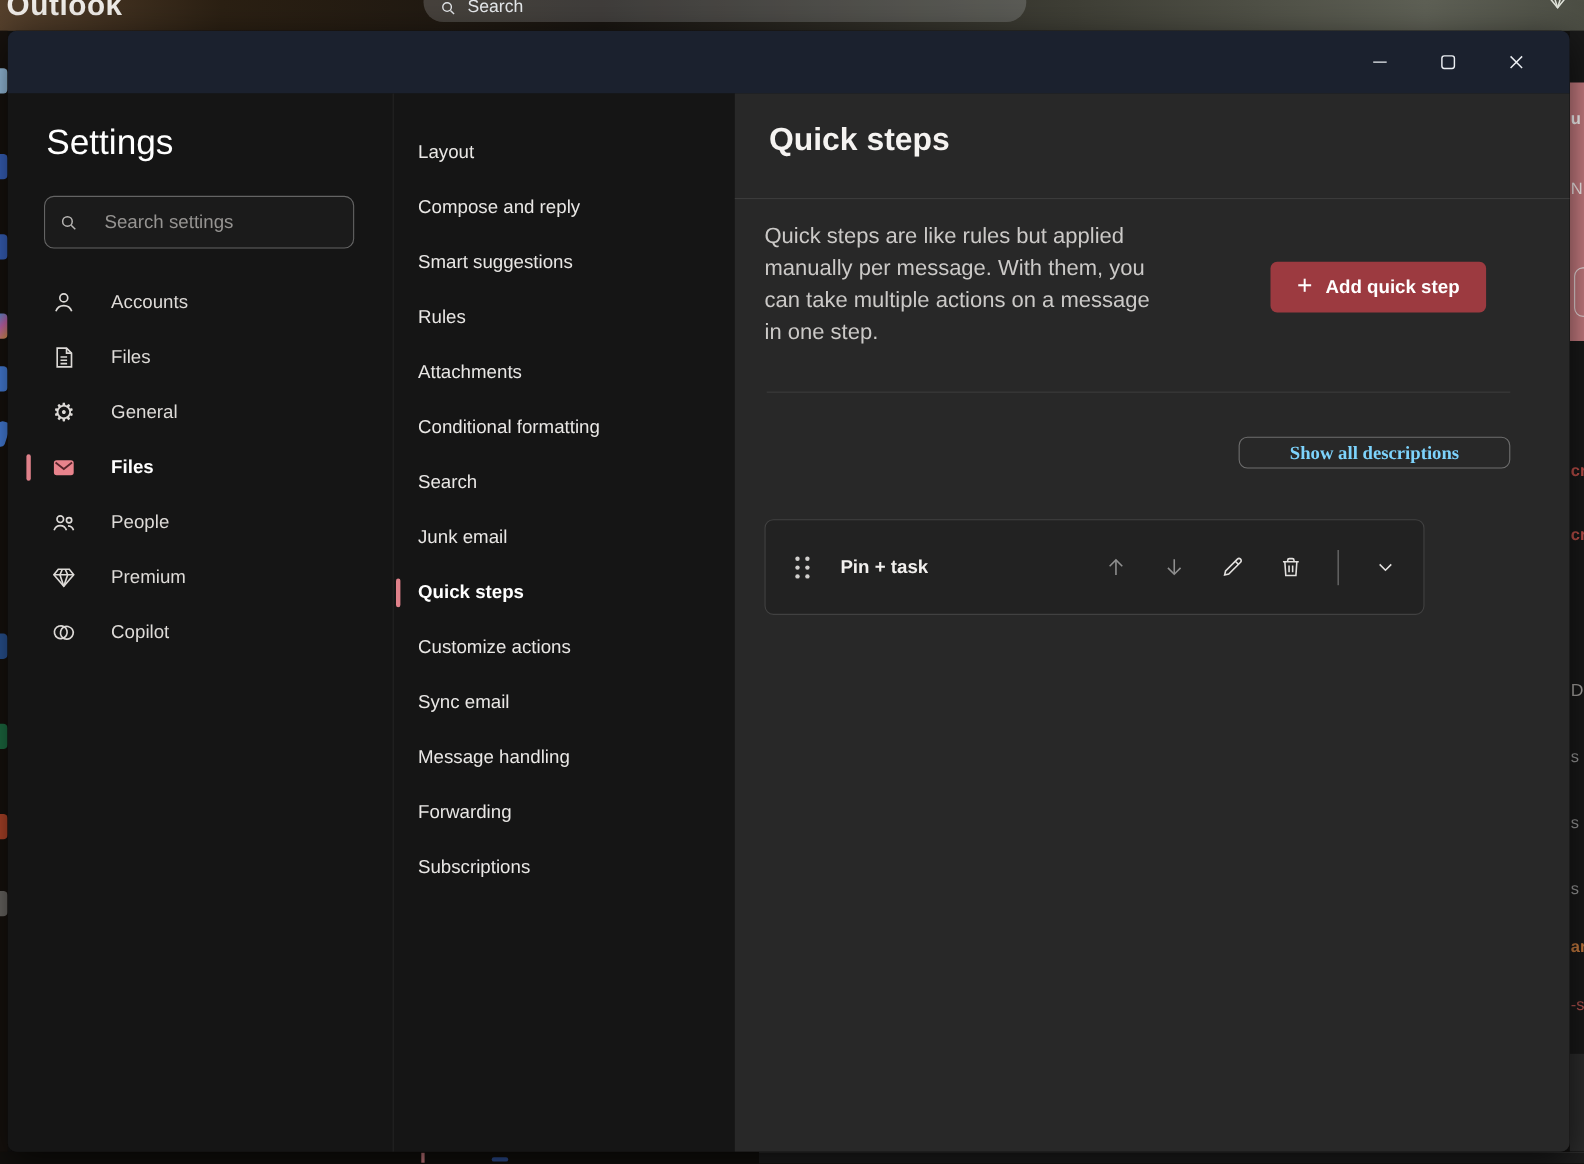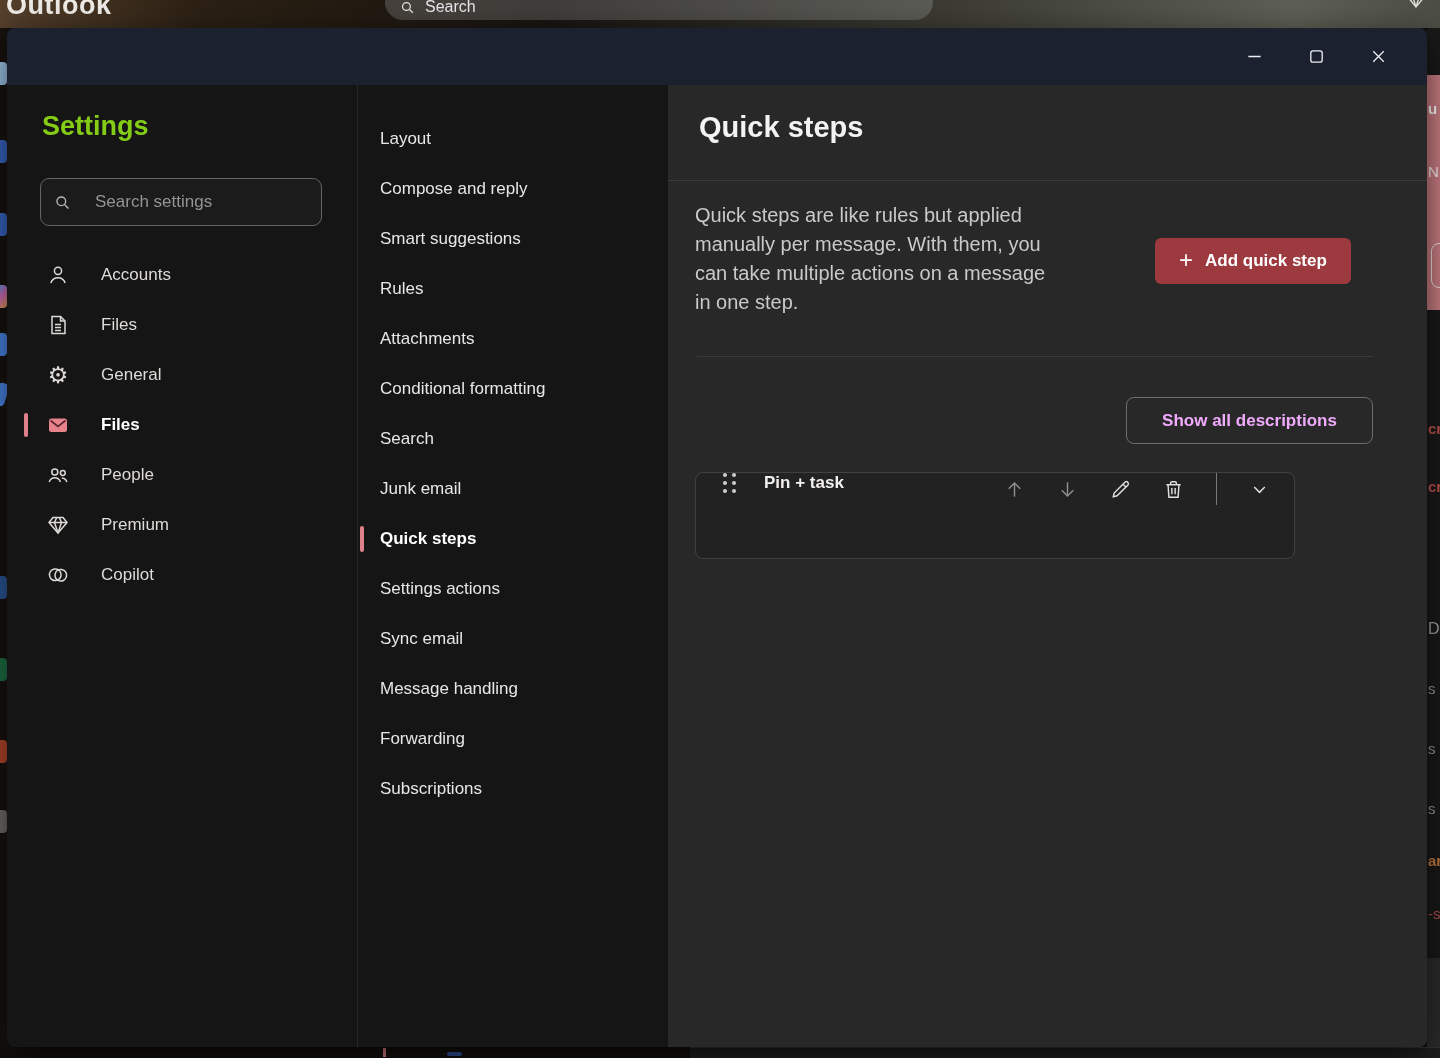--- a/index.html
+++ b/index.html
@@ -44,21 +44,21 @@
     box-shadow:0 10px 34px rgba(0,0,0,.65); background:#151515; }
   .dlg-header { position:absolute; left:0; top:0; width:100%; height:57px; background:#1b212e; }
   .win-controls { position:absolute; right:18px; top:0; height:57px; display:flex; align-items:center; }
   .win-btn { width:62px; height:40px; display:flex; align-items:center; justify-content:center; background:transparent; border:0; cursor:default; }
   .win-btn svg { width:21px; height:21px; stroke:#eceff3; stroke-width:1.5; fill:none; }
 
   .dlg-body { position:absolute; left:0; top:57px; width:1420px; height:962px; display:flex; }
 
   
   .sidebar { position:relative; width:351px; height:100%; background:#151515; border-right:1px solid #272727; }
-  .settings-title { position:absolute; left:35px; top:26px; font-size:27px; font-weight:700; color:#84cc16; }
+  .settings-title { position:absolute; left:35px; top:26px; font-size:32px; font-weight:400; color:#ffffff; }
   .search-box { position:absolute; left:33px; top:93px; width:282px; height:48px; background:#1b1b1b;
     border:1px solid #646464; border-radius:9px; display:flex; align-items:center; padding:0 12px; }
   .search-box svg { width:19px; height:19px; stroke:#b9b7b5; stroke-width:1.7; fill:none; flex:0 0 auto; }
   .search-box input { flex:1; margin-left:23px; background:transparent; border:0; outline:none;
     font-family:"Liberation Sans",sans-serif; font-size:17px; color:#e8e6e4; }
   .search-box input::placeholder { color:#969492; }
   .side-nav { position:absolute; left:0; top:165px; width:100%; }
   .side-item { position:relative; height:50px; display:flex; align-items:center; cursor:default; }
   .side-item .sicon { width:26px; height:26px; margin-left:38px; display:flex; align-items:center; justify-content:center; color:#dcd9d6; flex:0 0 auto; }
   .side-item .sicon svg { width:24px; height:24px; stroke:#dcd9d6; stroke-width:1.5; fill:none; }
@@ -77,25 +77,25 @@
   
   .panel { position:relative; flex:1; height:100%; background:#282828; }
   .panel-title { position:absolute; left:31px; top:26px; font-size:29px; font-weight:700; color:#f5f3f1; }
   .pdiv1 { position:absolute; left:0; top:95px; width:100%; height:1px; background:#3b3b3b; }
   .pdesc { position:absolute; left:27px; top:116px; font-size:20px; line-height:29px; color:#cbc9c7; }
   .pdesc span { display:block; }
   .add-btn { position:absolute; left:487px; top:153px; height:46px; padding:0 24px; background:#9c3a40; border:0; border-radius:6px;
     display:flex; align-items:center; color:#ffffff; font-family:"Liberation Sans",sans-serif; font-size:17px; font-weight:700; cursor:default; }
   .add-btn .plus { font-size:24px; font-weight:400; margin-right:12px; line-height:1; transform:translateY(-1px); }
   .pdiv2 { position:absolute; left:29px; top:271px; width:676px; height:1px; background:#3b3b3b; }
-  .showall-btn { position:absolute; left:458px; top:312px; width:247px; height:47px; background:transparent; border:1px solid #6e6e6e; border-radius:8px;
-    color:#f0abfc; font-family:Liberation Sans, sans-serif; font-size:17px; font-weight:700; cursor:default; }
+  .showall-btn { position:absolute; left:458px; top:312px; width:247px; height:29px; background:transparent; border:1px solid #6e6e6e; border-radius:8px;
+    color:#7dd3fc; font-family:Liberation Serif, serif; font-size:17px; font-weight:700; cursor:default; }
 
   .qs-card { position:absolute; left:27px; top:387px; width:600px; height:87px; background:#222222; border:1px solid #414141; border-radius:8px;
-    display:flex; align-items:flex-start; padding:0 22px 0 27px; }
+    display:flex; align-items:center; padding:0 22px 0 27px; }
   .drag-handle { display:grid; grid-template-columns:4px 4px; grid-auto-rows:4px; gap:4px 5px; }
   .drag-handle i { width:4px; height:4px; border-radius:50%; background:#d2d0ce; }
   .qs-name { margin-left:28px; font-size:17px; font-weight:700; color:#f2f0ee; }
   .qs-actions { margin-left:auto; display:flex; align-items:center; gap:28px; }
   .icon-btn { width:25px; height:25px; display:flex; align-items:center; justify-content:center; background:transparent; border:0; cursor:default; }
   .icon-btn svg { width:23px; height:23px; fill:none; stroke:#e3e1df; stroke-width:1.5; }
   .icon-btn.dim svg { stroke:#8f8f8f; }
   .qs-vdiv { width:1px; height:32px; background:#7a7a7a; margin:0 2px; }
 </style>
 </head>
@@ -261,21 +261,21 @@
         <div class="spacer"></div>
         <div class="mid-item">Layout</div>
         <div class="mid-item">Compose and reply</div>
         <div class="mid-item">Smart suggestions</div>
         <div class="mid-item">Rules</div>
         <div class="mid-item">Attachments</div>
         <div class="mid-item">Conditional formatting</div>
         <div class="mid-item">Search</div>
         <div class="mid-item">Junk email</div>
         <div class="mid-item selected">Quick steps</div>
-        <div class="mid-item">Settings actions</div>
+        <div class="mid-item">Customize actions</div>
         <div class="mid-item">Sync email</div>
         <div class="mid-item">Message handling</div>
         <div class="mid-item">Forwarding</div>
         <div class="mid-item">Subscriptions</div>
       </nav>
 
       <section class="panel">
         <div class="panel-title">Quick steps</div>
         <div class="pdiv1"></div>
 

